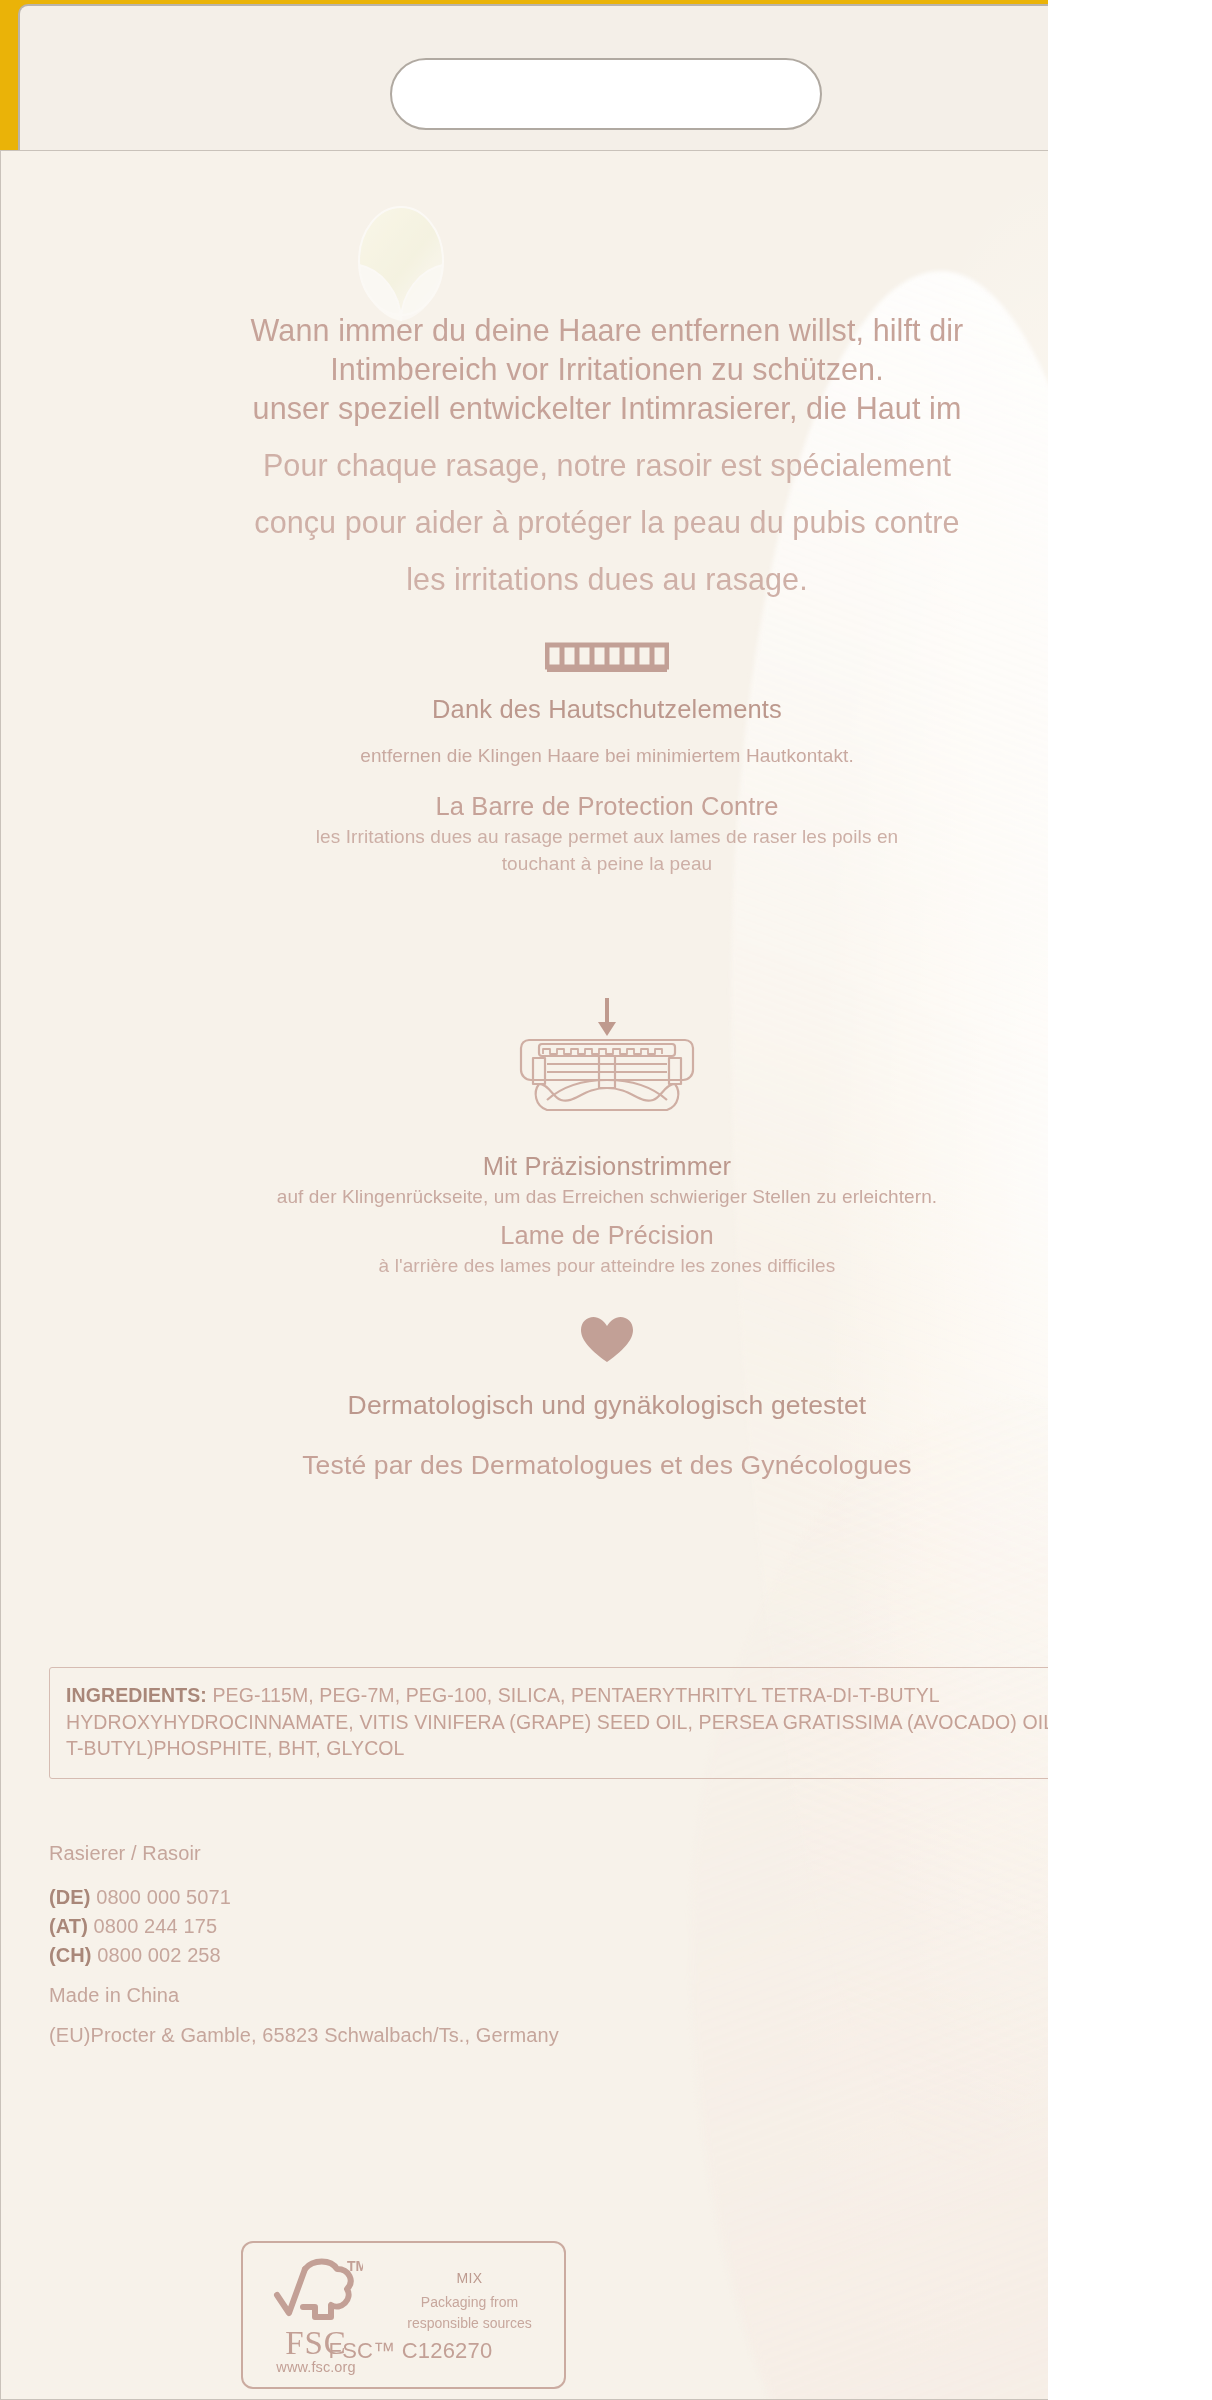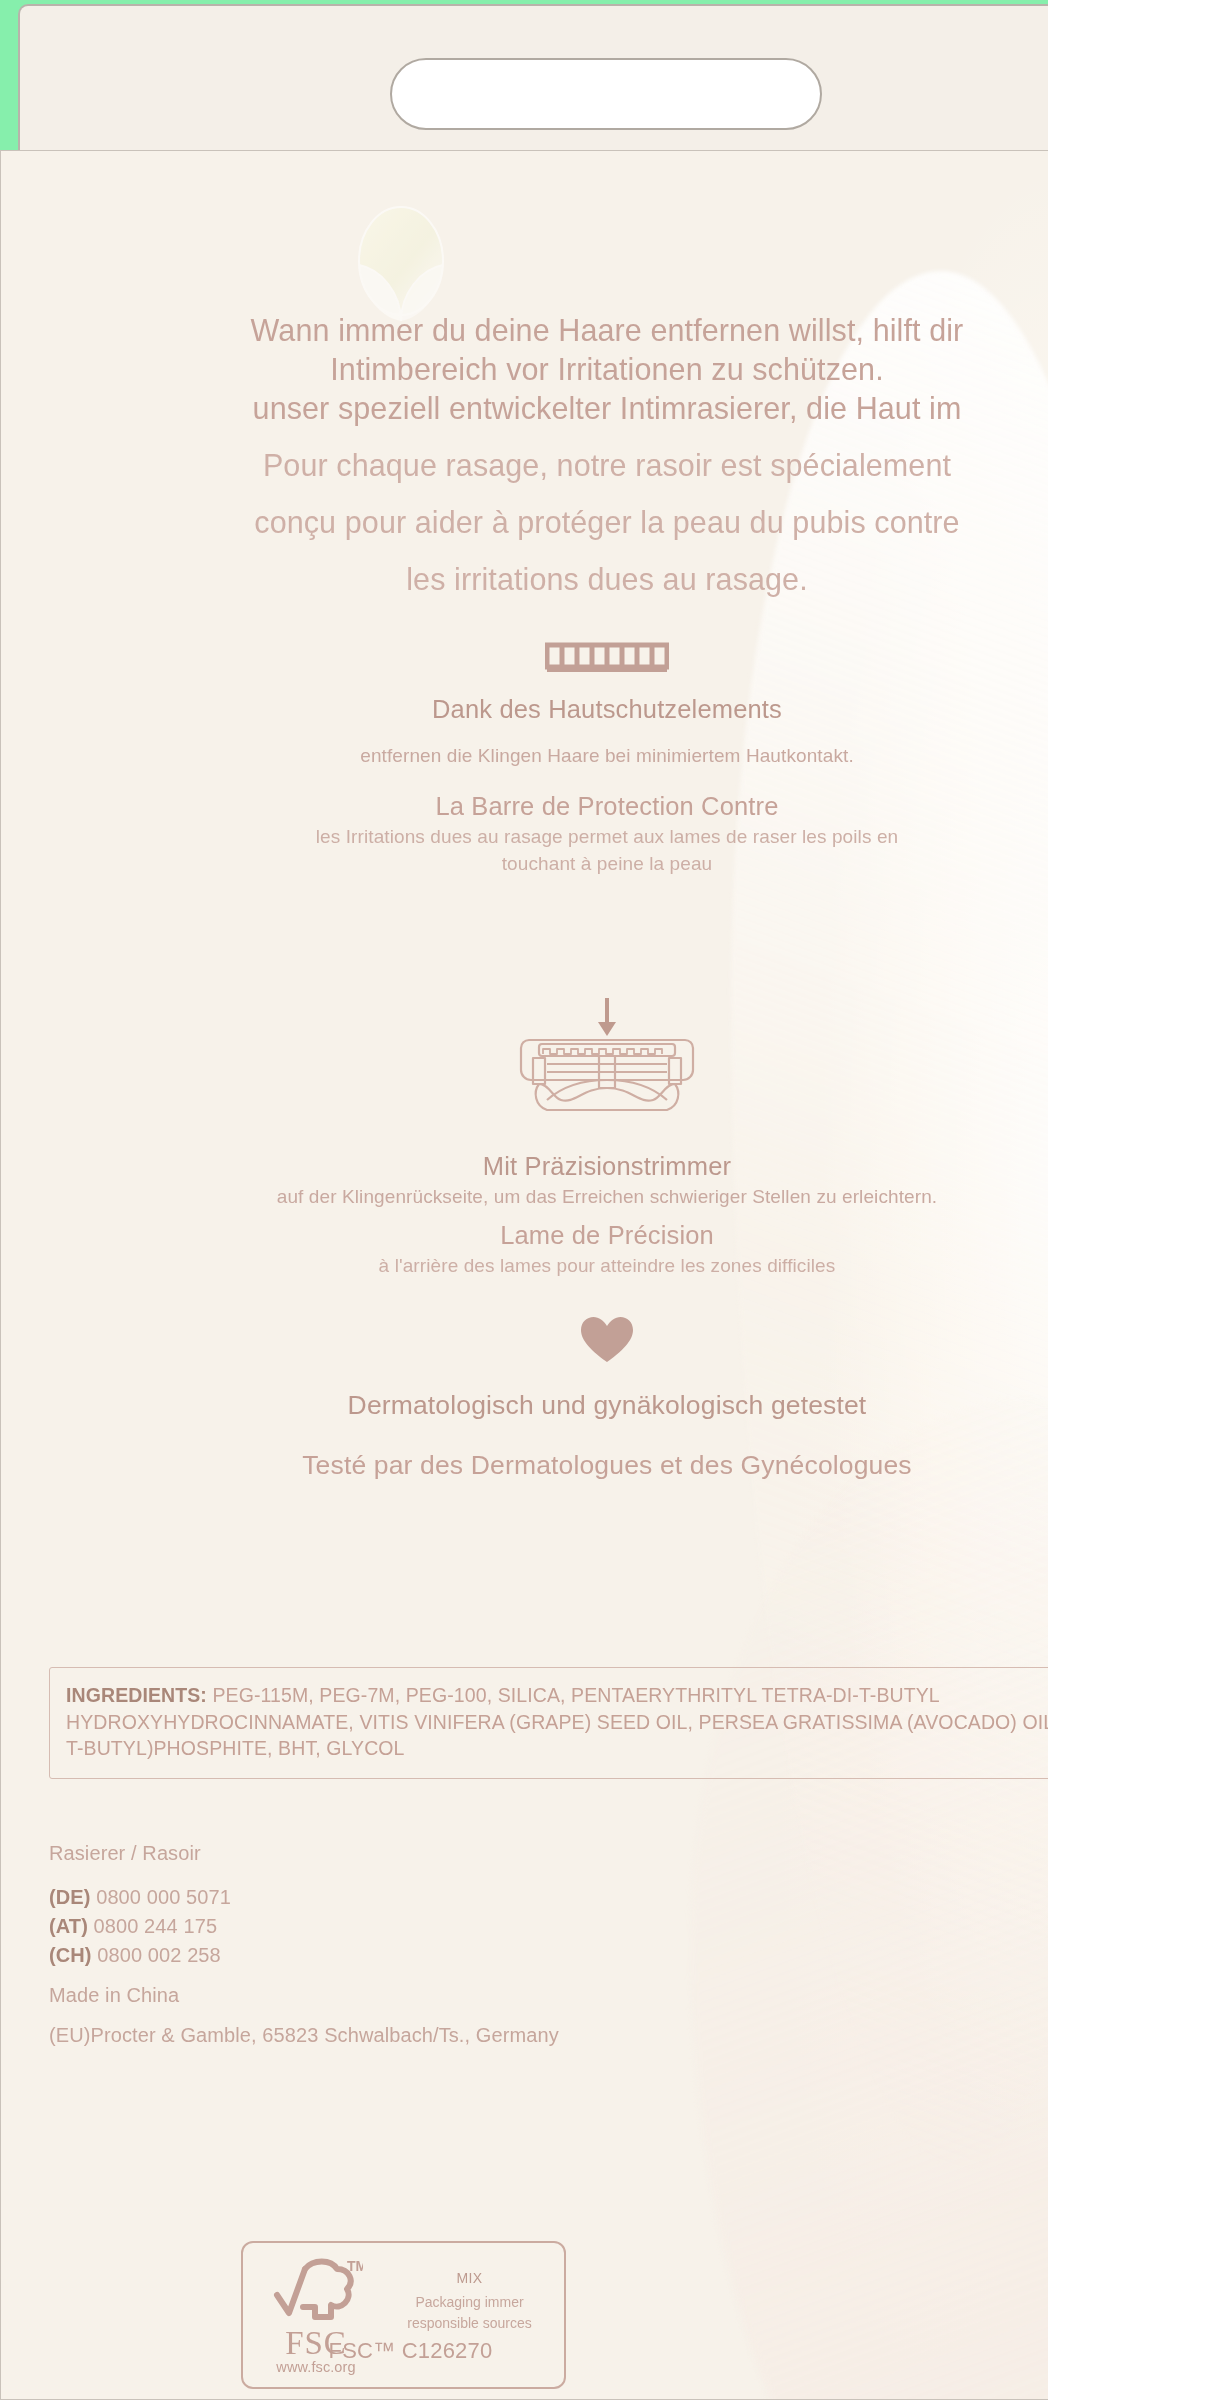--- a/index.html
+++ b/index.html
@@ -4,21 +4,21 @@
 <style>
   html,body{margin:0;padding:0;background:#ffffff;}
   body{
     font-family:"Liberation Sans","DejaVu Sans",sans-serif;
     -webkit-font-smoothing:antialiased;
   }
   .page{
     position:relative;
     width:1048px;
     height:2400px;
-    background:#86efac;
+    background:#eab308;
     overflow:hidden;
   }
 
   
   .hangtab{
     position:absolute;
     left:18px; top:4px;
     width:1176px; height:148px;
     background:#f4efe8;
     border:2px solid #b9b3ab;
@@ -388,21 +388,21 @@
               <path d="M8 38 L20 56 L36 12"></path>
               <path d="M36 12 C44 2 62 2 68 12 C80 12 86 24 78 32 C84 42 72 54 62 48 L62 60 L46 60 L46 50 L34 50"></path>
             </g>
             <text x="78" y="14" font-family="Liberation Sans, sans-serif" font-size="14" font-weight="700" fill="#c3a096">TM</text>
           </svg>
           <div class="fsc-word">FSC</div>
           <div class="fsc-url">www.fsc.org</div>
         </div>
         <div class="fsc-right">
           <div class="fsc-mix">MIX</div>
-          <div class="fsc-desc">Packaging immer</div>
+          <div class="fsc-desc">Packaging from</div>
           <div class="fsc-desc">responsible sources</div>
           <div class="fsc-code"><span class="cw">FSC™ C126270</span></div>
         </div>
       </div>
 
     </div>
   </div>
 </div>
 
 </body></html>

